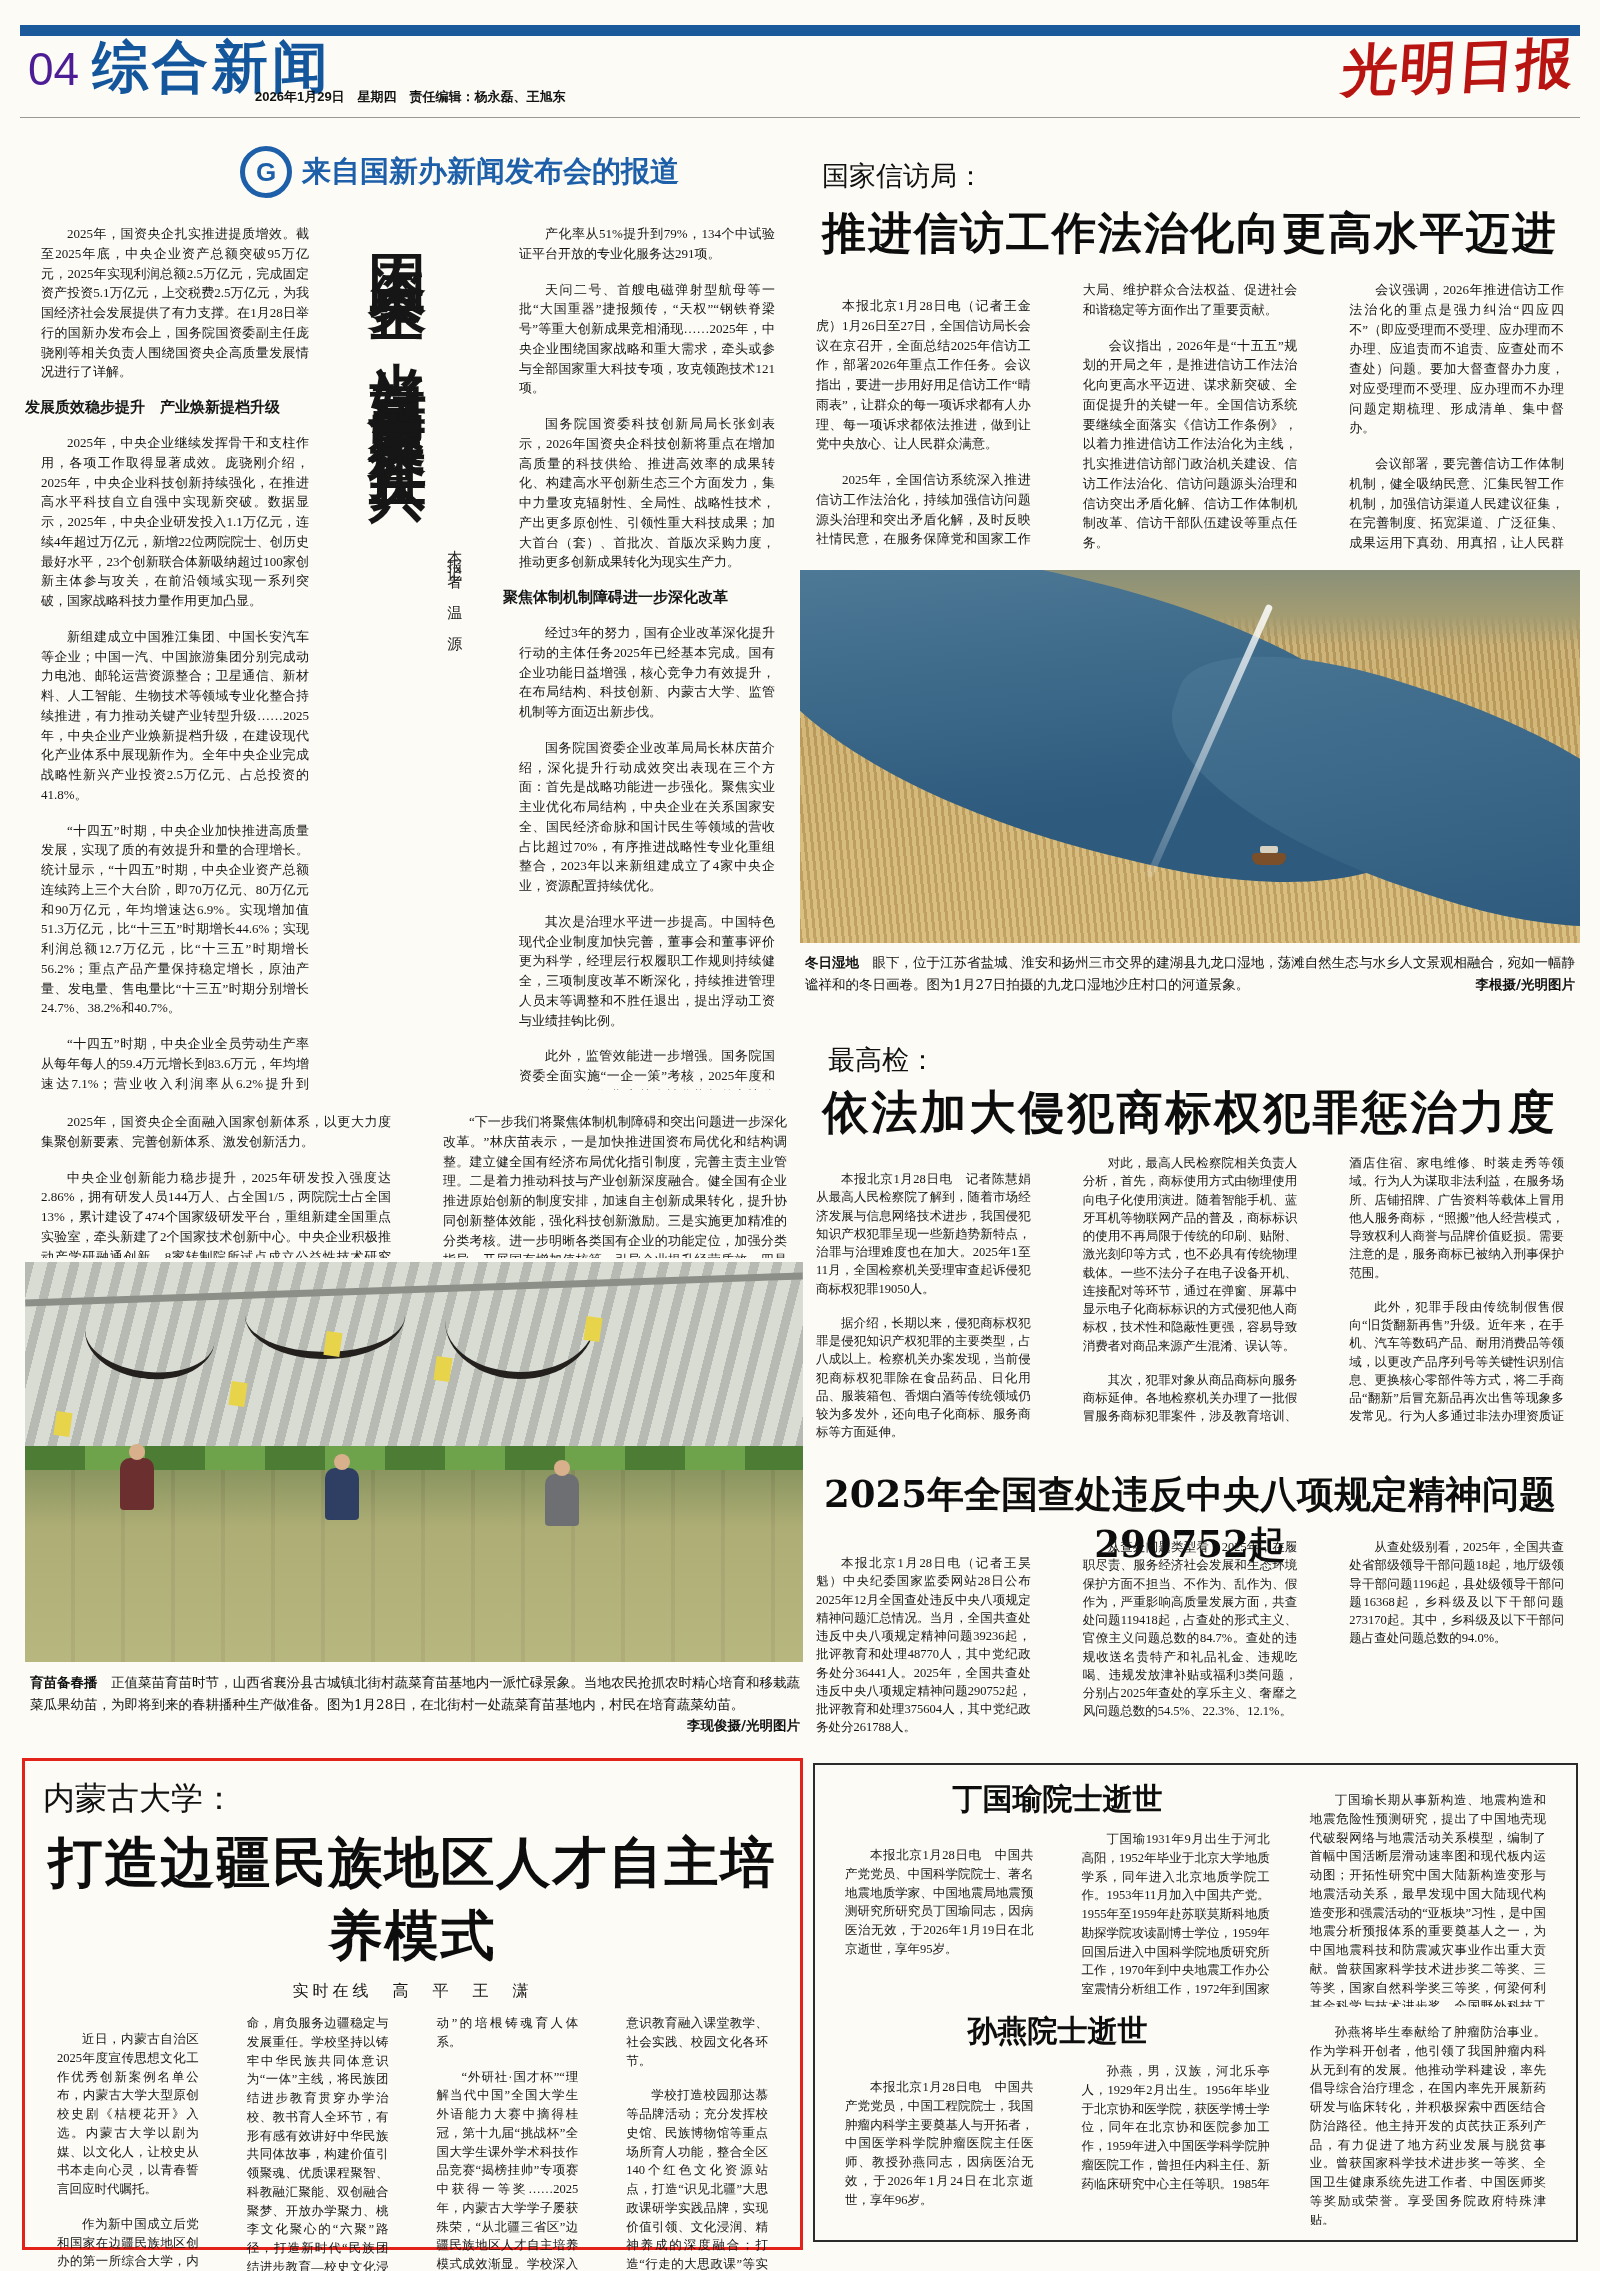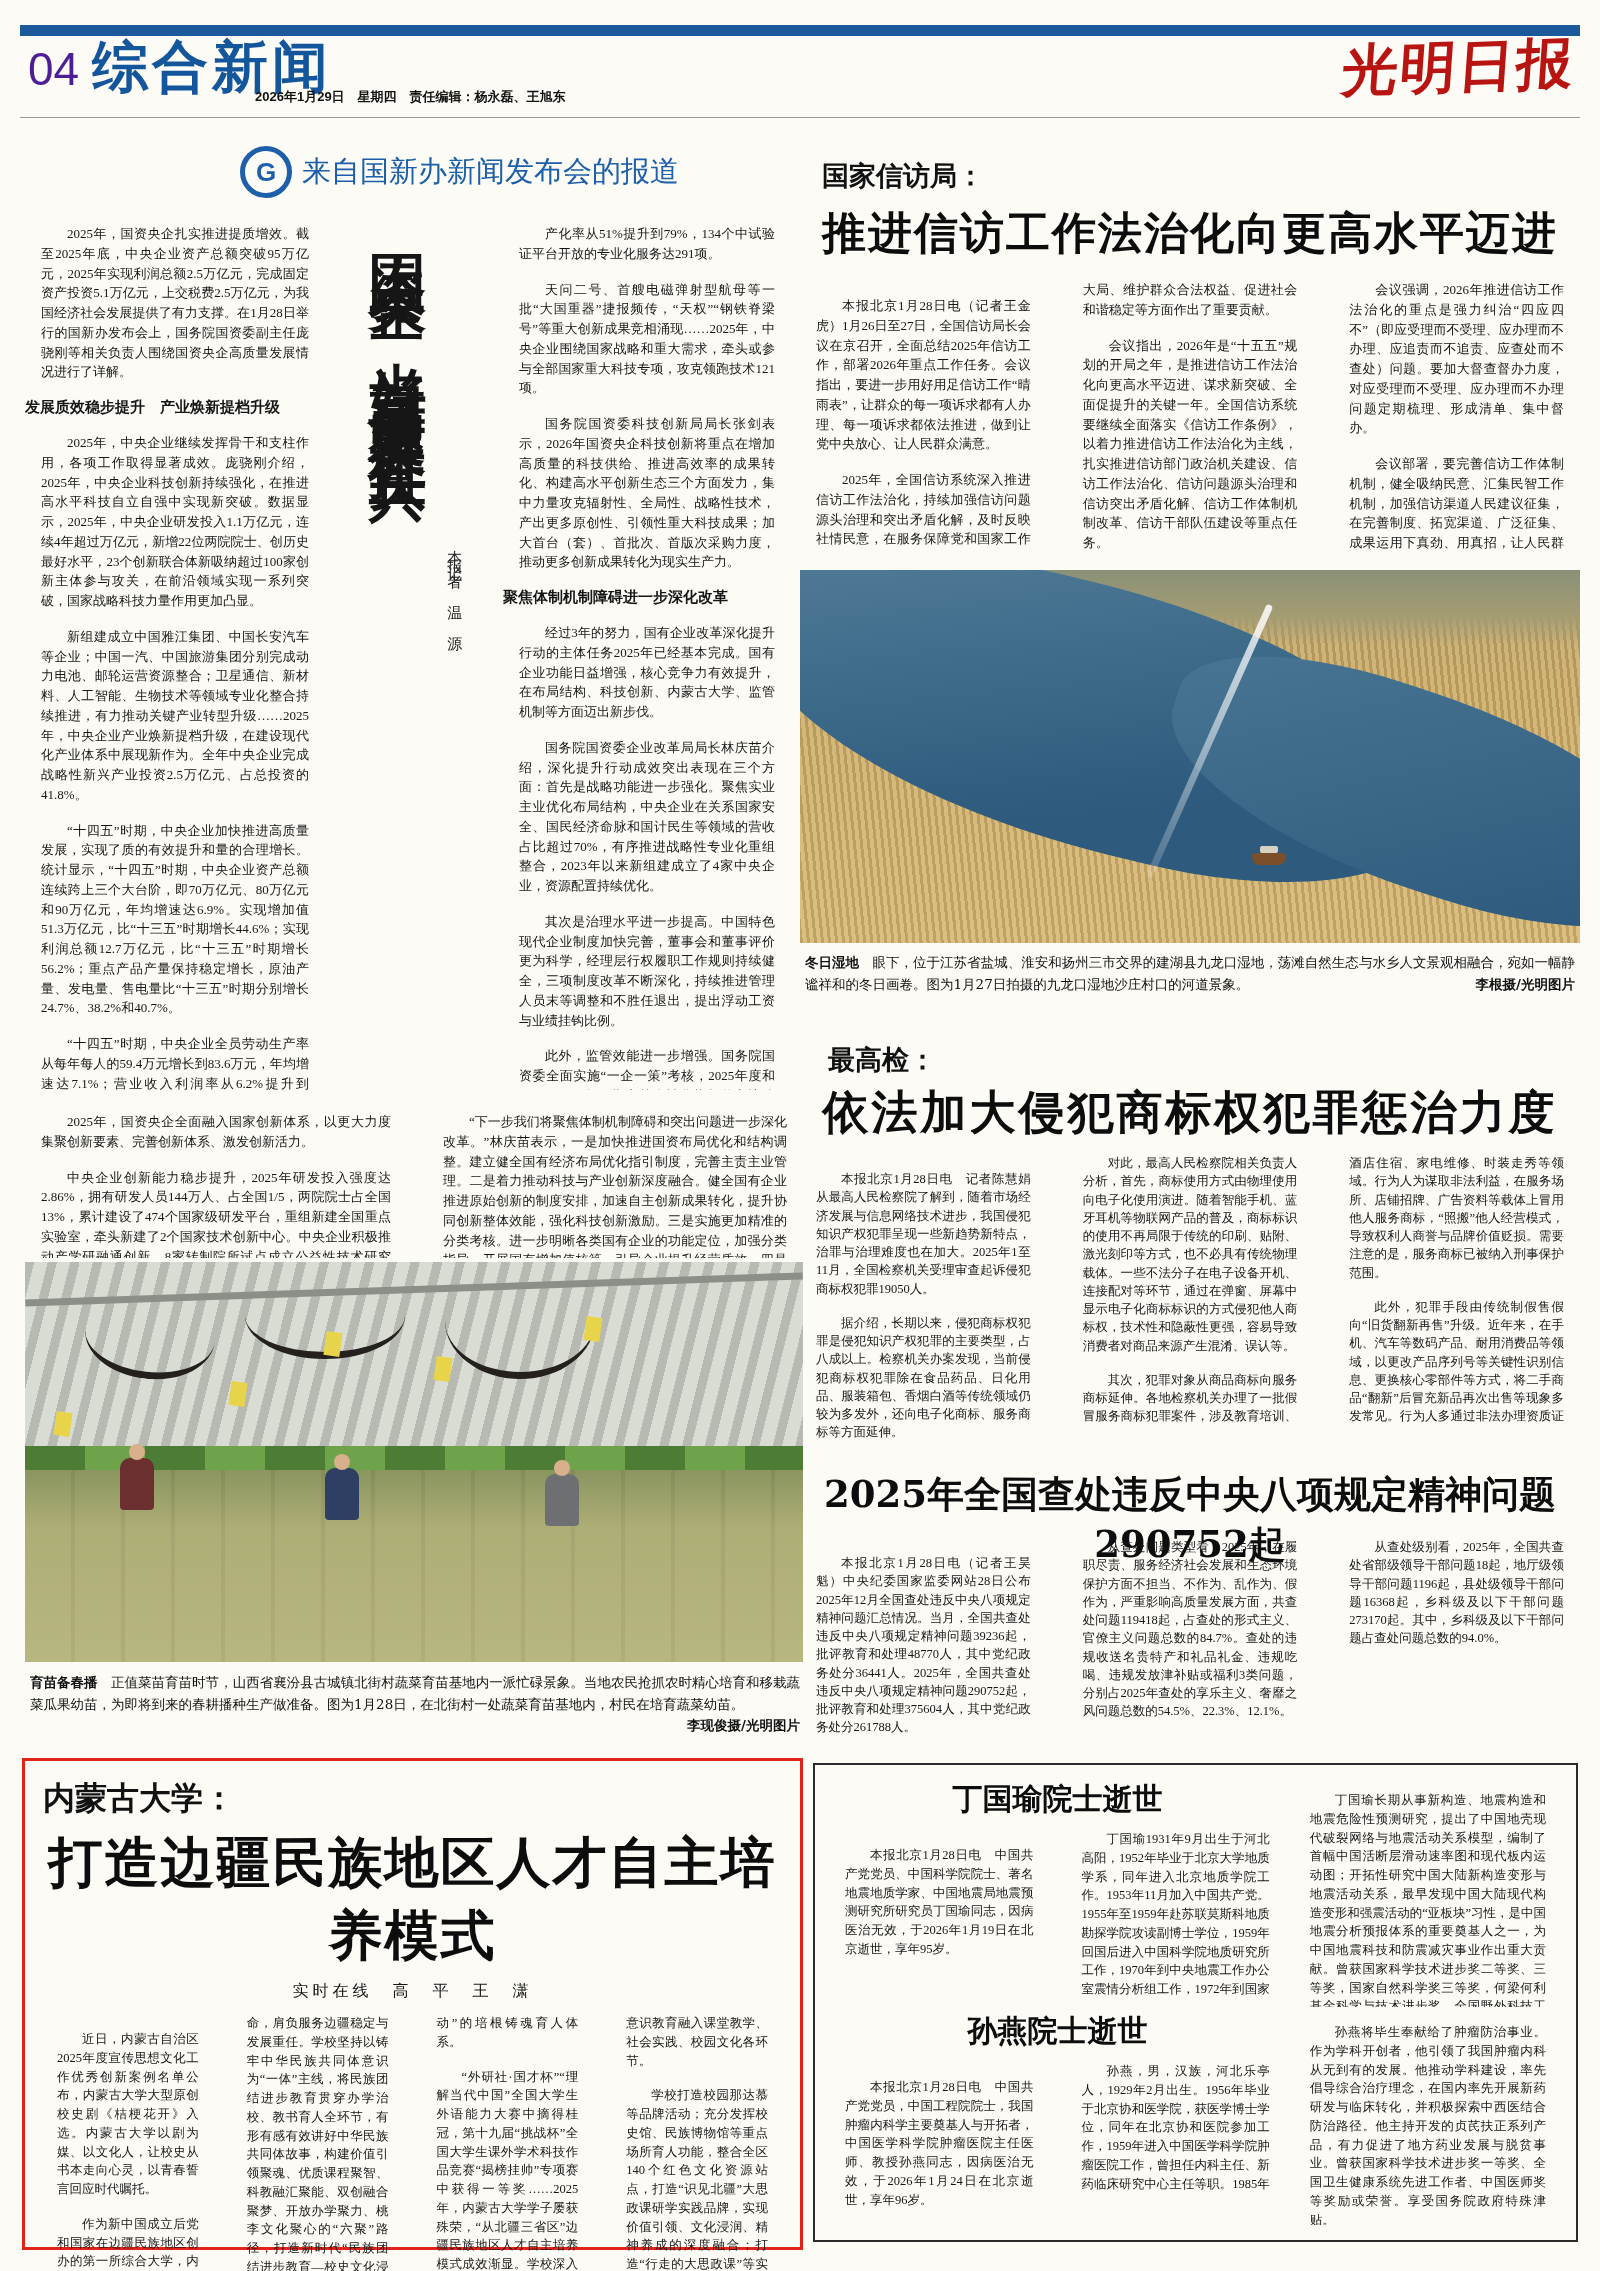--- a/index.html
+++ b/index.html
@@ -16,30 +16,30 @@
   .masthead{position:absolute;right:26px;top:30px;font-size:56px;font-weight:900;color:#b81411;
             transform:skewX(-6deg) rotate(-2deg);letter-spacing:2px;font-family:"DejaVu Serif",serif;}
   .head-rule{position:absolute;left:20px;top:117px;width:1560px;height:1px;background:#9a9a94;}
 
   
   p.para{margin:16px;text-indent:2em;text-align:justify;}
   .body13 p.para{font-size:13px;line-height:1.52;}
   .body125 p.para{font-size:12.5px;line-height:1.46;}
   .subhead{font-weight:900;font-size:15px;margin:10px 0 8px 0;text-align:left;
            font-family:"Liberation Sans",sans-serif;}
-  .kicker{font-weight:700;font-family:"Liberation Sans",sans-serif;color:#111;}
+  .kicker{font-weight:400;font-family:"Liberation Sans",sans-serif;color:#111;}
   .headline{font-weight:900;text-align:center;color:#0d0d0d;font-family:"DejaVu Serif",serif;}
 
   
   .soe{position:absolute;left:25px;top:128px;width:778px;height:1130px;}
   .soe-tag{position:absolute;left:215px;top:18px;display:flex;align-items:center;gap:10px;}
   .g-logo{display:inline-flex;align-items:center;justify-content:center;width:42px;height:42px;
           border-radius:50%;border:5px solid #1d5fa8;color:#1d5fa8;font-weight:900;font-size:26px;
           font-family:"Liberation Sans",sans-serif;}
-  .soe-tag-text{font-size:29px;font-weight:400;color:#1d5fa8;font-family:"Liberation Sans",sans-serif;}
+  .soe-tag-text{font-size:29px;font-weight:700;color:#1d5fa8;font-family:"Liberation Sans",sans-serif;}
   .soe-row{position:absolute;left:0;top:80px;width:778px;height:882px;display:flex;gap:14px;overflow:hidden;}
   .soe-col1{width:300px;height:100%;overflow:hidden;}
   .soe-vhead{width:150px;height:100%;display:flex;justify-content:center;gap:14px;}
   .vtitle{writing-mode:vertical-rl;font-size:58px;font-weight:900;line-height:1.15;letter-spacing:10px;
           font-family:"DejaVu Serif",serif;}
   .vbyline{writing-mode:vertical-rl;font-size:15px;letter-spacing:8px;margin-top:330px;color:#222;}
   .soe-col3{width:288px;height:100%;overflow:hidden;}
   .soe-bottom{position:absolute;left:0;top:968px;width:778px;height:162px;display:flex;gap:20px;overflow:hidden;}
   .soe-bl{width:382px;height:100%;overflow:hidden;}
   .soe-br{width:376px;height:100%;overflow:hidden;}

